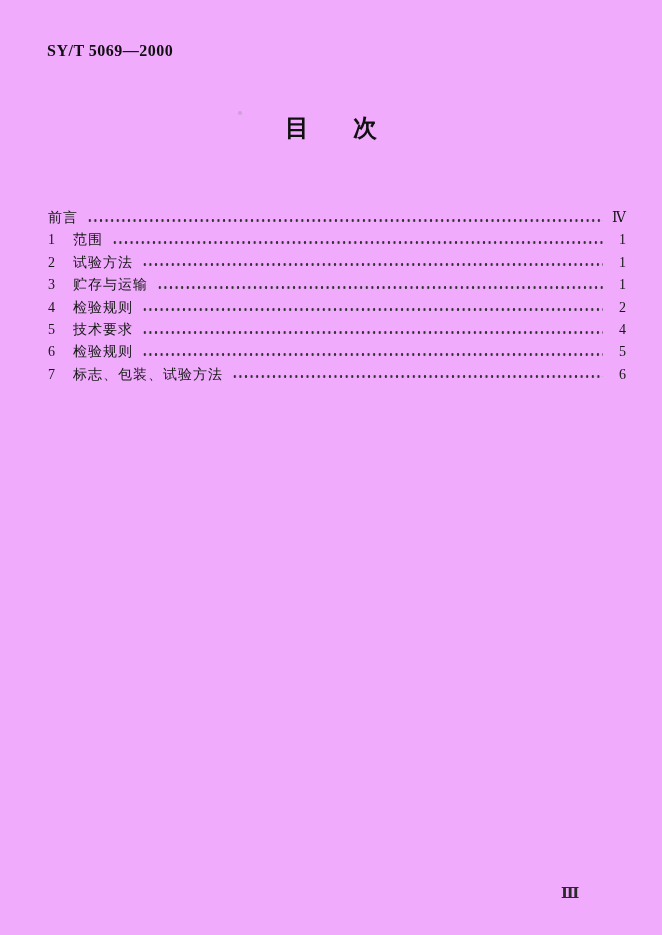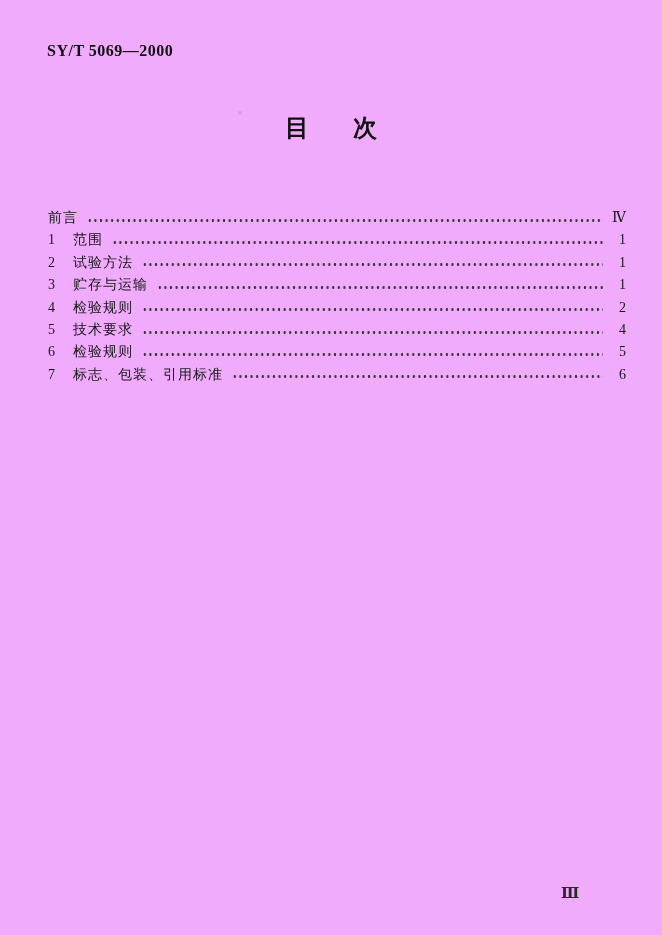--- a/index.html
+++ b/index.html
@@ -157,21 +157,21 @@
 
     <div class="toc-row">
       <span class="toc-num">6</span>
       <span class="toc-label">检验规则</span>
       <span class="toc-leader"></span>
       <span class="toc-page">5</span>
     </div>
 
     <div class="toc-row">
       <span class="toc-num">7</span>
-      <span class="toc-label">标志、包装、引用标准</span>
+      <span class="toc-label">标志、包装、试验方法</span>
       <span class="toc-leader"></span>
       <span class="toc-page">6</span>
     </div>
 
   </div>
 
   <div class="footer-page-num">Ⅲ</div>
 
 </div>
 

